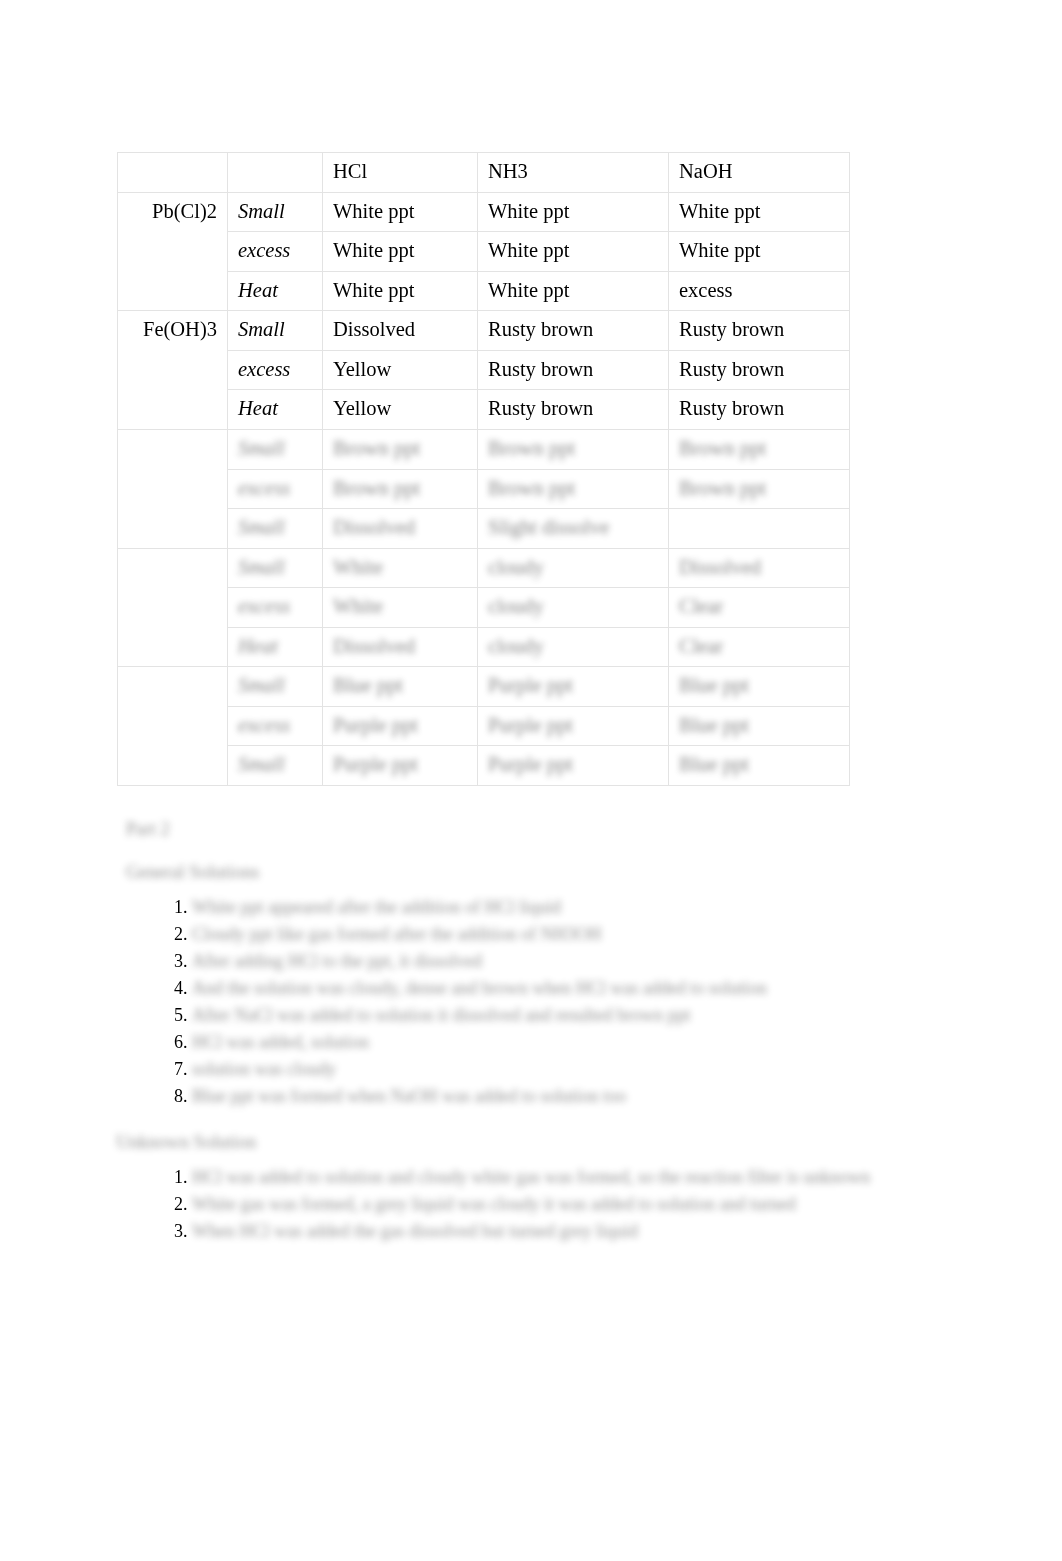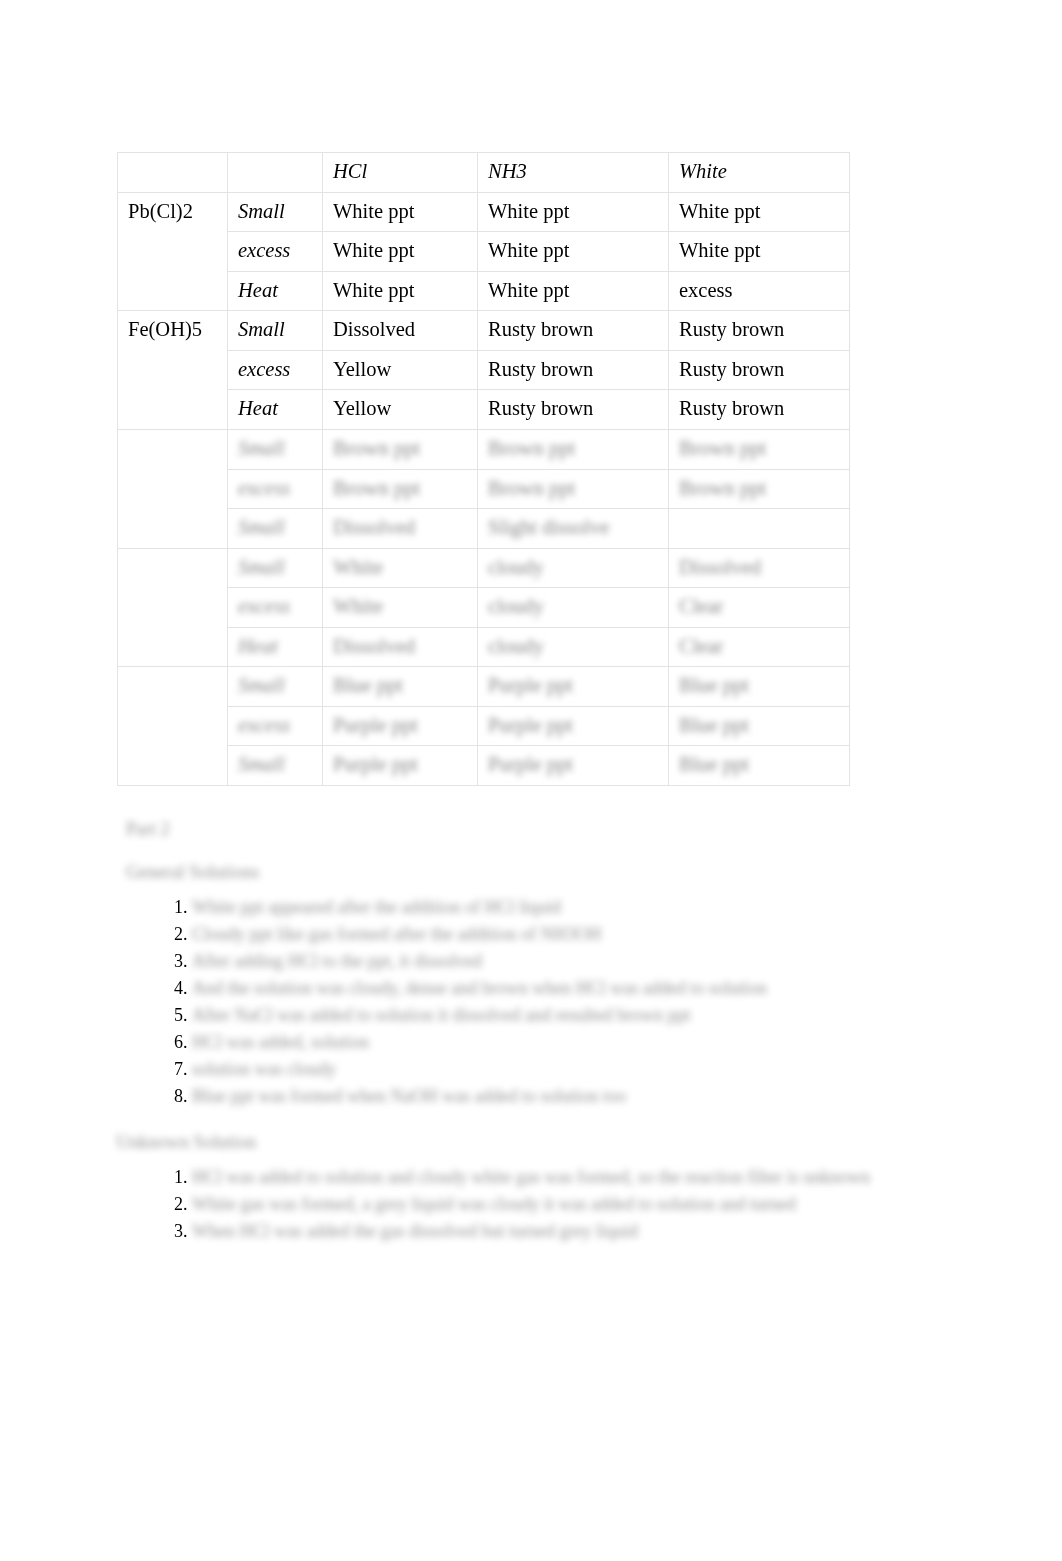--- a/index.html
+++ b/index.html
@@ -49,24 +49,23 @@
     vertical-align: top;
     height: 23px;
     background: #ffffff;
   }
   td.corner {
     border-top: none;
     border-left: none;
   }
   td.hdr {
     border-top: none;
-    font-style: italic;
   }
   td.rowlabel {
-    text-align: left;
+    text-align: right;
     vertical-align: middle;
   }
   td.cond {
     padding-left: 11px;
     font-style: italic;
   }
 
   
   .blur {
     filter: blur(3.4px);
@@ -127,21 +126,21 @@
           <col class="c4">
           <col class="c5">
       </colgroup>
       <tbody>
 
         <tr>
           <td class="corner"></td>
           <td class="corner"></td>
           <td class="hdr">HCl</td>
           <td class="hdr">NH3</td>
-          <td class="hdr">White</td>
+          <td class="hdr">NaOH</td>
         </tr>
 
         <tr>
           <td class="rowlabel" rowspan="3">Pb(Cl)2</td>
           <td class="cond">Small</td>
           <td>White ppt</td>
           <td>White ppt</td>
           <td>White ppt</td>
         </tr>
         <tr>
@@ -151,21 +150,21 @@
           <td>White ppt</td>
         </tr>
         <tr>
           <td class="cond">Heat</td>
           <td>White ppt</td>
           <td>White ppt</td>
           <td>excess</td>
         </tr>
 
         <tr>
-          <td class="rowlabel" rowspan="3">Fe(OH)5</td>
+          <td class="rowlabel" rowspan="3">Fe(OH)3</td>
           <td class="cond">Small</td>
           <td>Dissolved</td>
           <td>Rusty brown</td>
           <td>Rusty brown</td>
         </tr>
         <tr>
           <td class="cond">excess</td>
           <td>Yellow</td>
           <td>Rusty brown</td>
           <td>Rusty brown</td>

